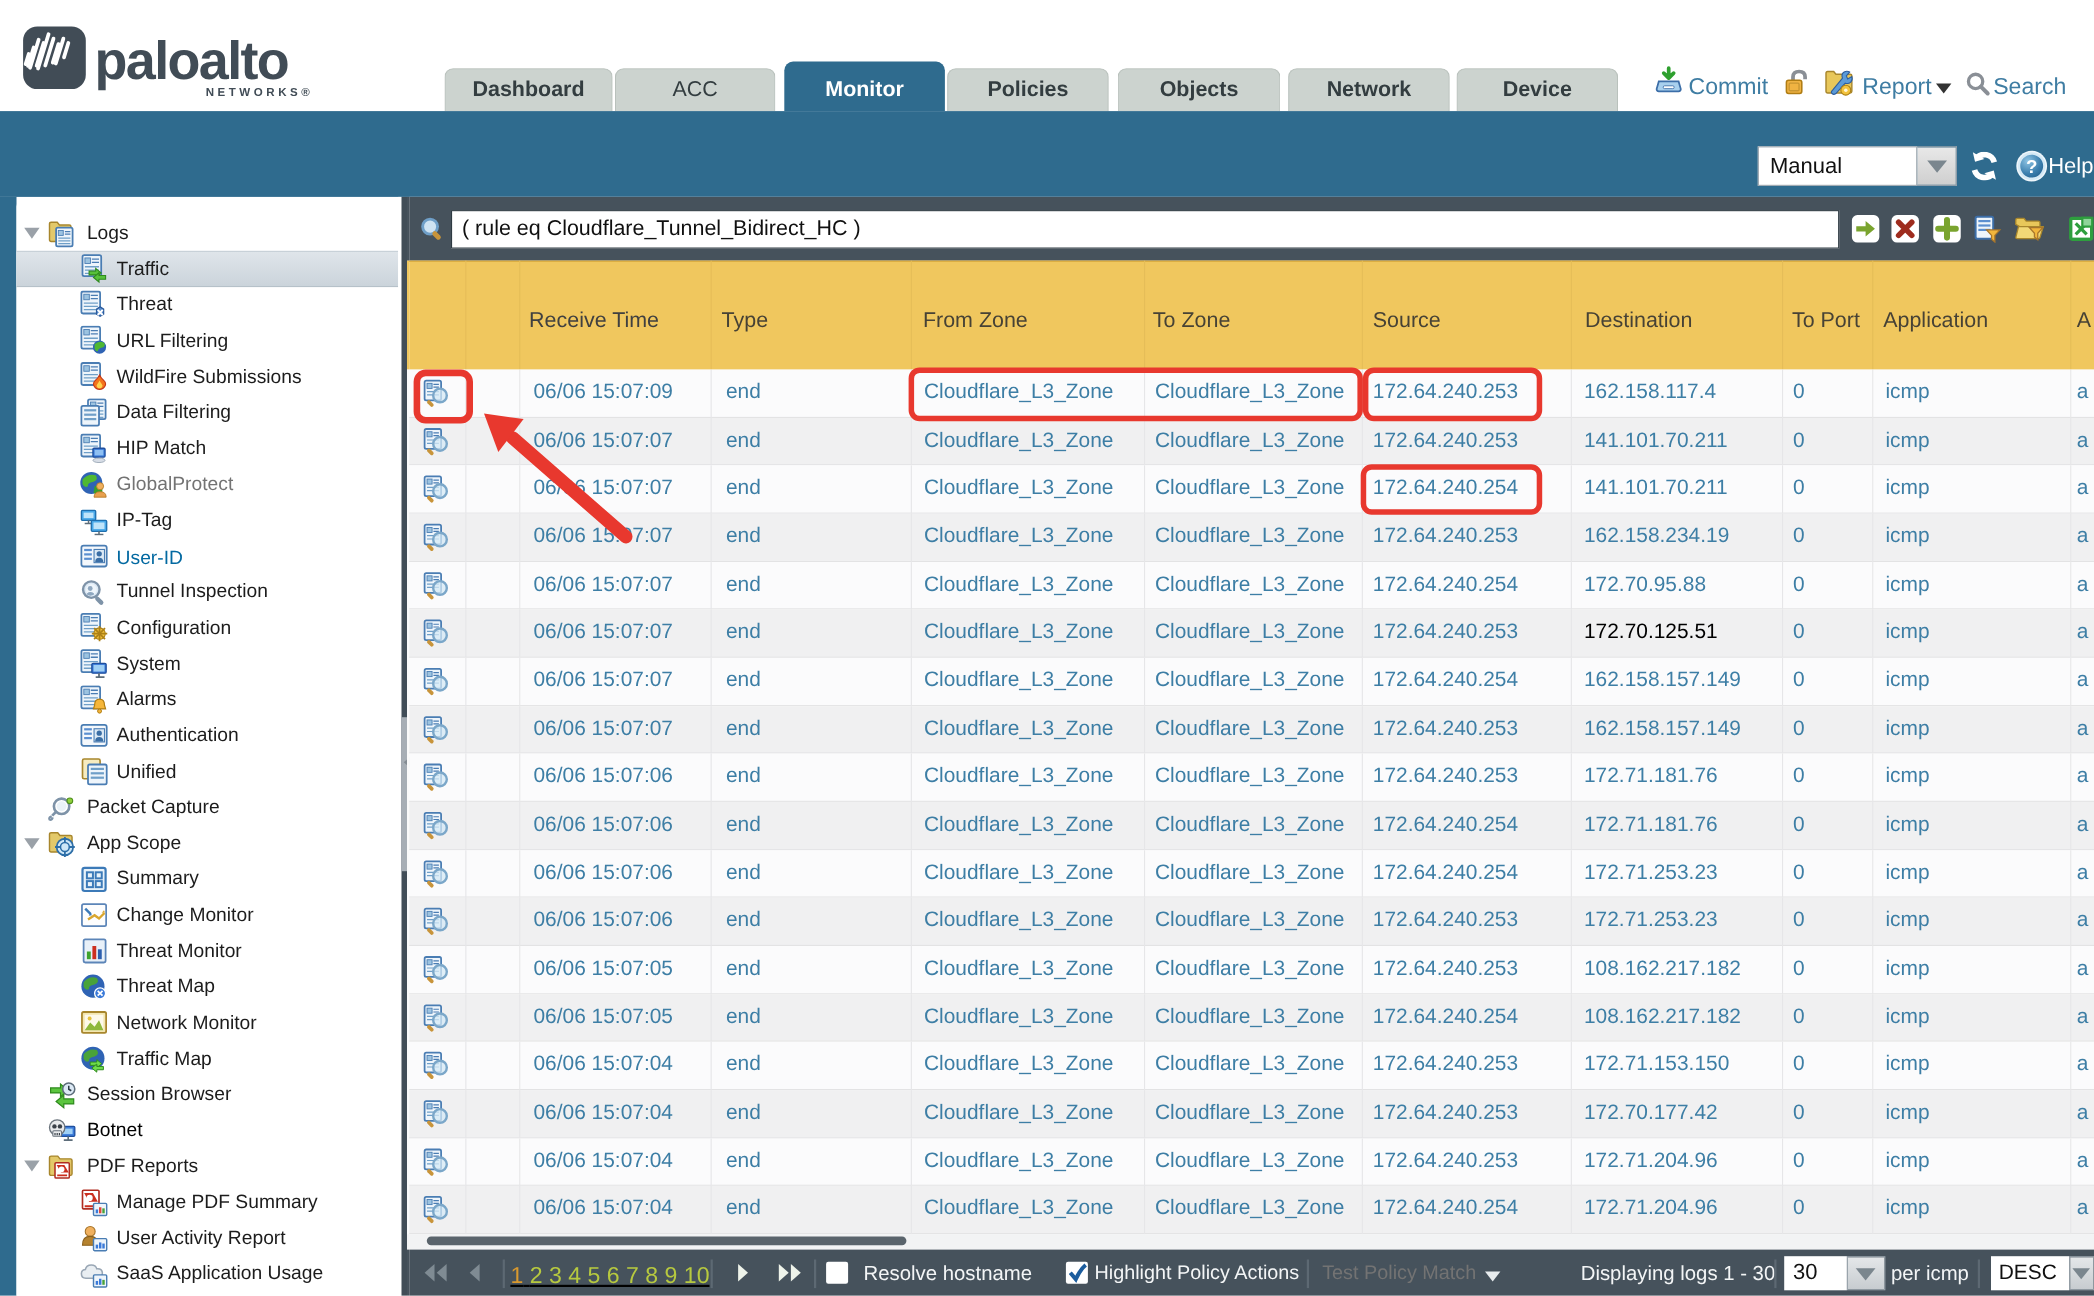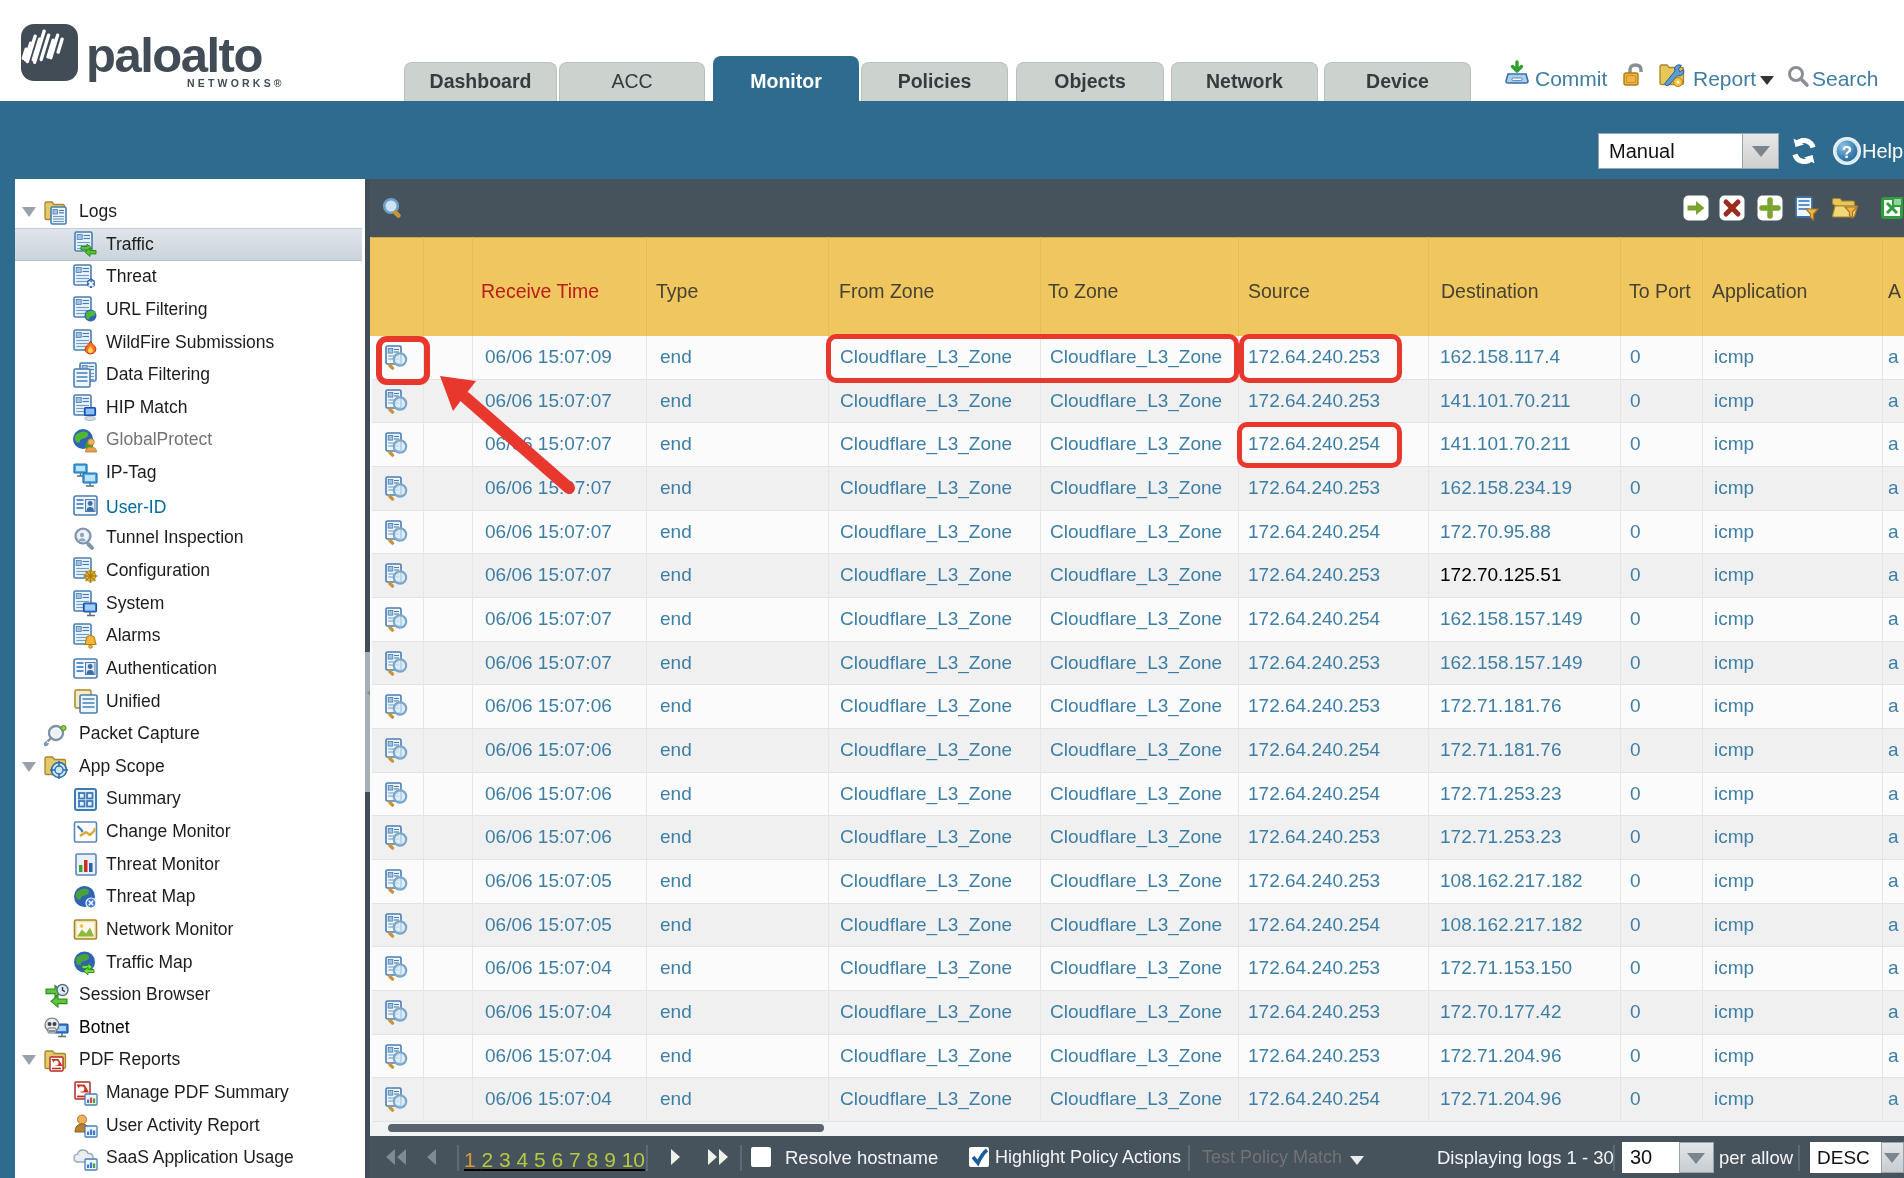--- a/index.html
+++ b/index.html
@@ -390,20 +390,21 @@
 <div class="abs" style="left:370px;top:237px;width:2px;height:99px;background:#f0c75e;"></div>
 <div class="abs" style="left:370px;top:336px;width:2px;height:786px;background:#fafafa;"></div>
 <div class="abs" style="left:370px;top:1122px;width:2px;height:14px;background:#f2f3f4;"></div>
 <div class="abs" style="left:370px;top:1136px;width:2px;height:42px;background:#46525c;"></div>
 <div class="abs" style="left:372px;top:179px;width:1532px;height:999px;background:#fff;">
     <div class="abs" style="left:0;top:0;width:1532px;height:58px;background:#46525c;"></div>
     <div class="abs" style="left:8px;top:16px;width:26px;height:26px;"><svg width="26" height="26" viewBox="0 0 26 26" style="">
         <circle cx="11" cy="11" r="6.8" fill="#cfe3f2" stroke="#6f9fc8" stroke-width="2.6"></circle>
         <rect x="15" y="15" width="9" height="4.5" rx="2.2" transform="rotate(45 16 15)" fill="#c8943a"></rect>
       </svg></div>
+    <div class="abs" style="left:38px;top:12px;width:1262px;height:35px;background:#fff;border:1px solid #2e3a42;font-size:19.5px;color:#101010;display:flex;align-items:center;padding-left:9px;">( rule eq Cloudflare_Tunnel_Bidirect_HC )</div>
     <div class="abs" style="left:1311px;top:16px;width:26px;height:26px;"><svg width="26" height="26" viewBox="0 0 26 26" style="">
         <rect x="0.5" y="0.5" width="25" height="25" rx="5" fill="#fff"></rect>
         <path d="M4.5 10.6 h8.5 v-4.6 l8.5 7 -8.5 7 v-4.6 h-8.5 Z" fill="#7aa42e"></path>
       </svg></div>
     <div class="abs" style="left:1347px;top:16px;width:26px;height:26px;"><svg width="26" height="26" viewBox="0 0 26 26" style="">
         <rect x="0.5" y="0.5" width="25" height="25" rx="5" fill="#fff"></rect>
         <path d="M7 7 L19 19 M19 7 L7 19" stroke="#9e2c1e" stroke-width="5" stroke-linecap="round"></path>
       </svg></div>
     <div class="abs" style="left:1385px;top:16px;width:26px;height:26px;"><svg width="26" height="26" viewBox="0 0 26 26" style="">
         <rect x="0.5" y="0.5" width="25" height="25" rx="5" fill="#fff"></rect>
@@ -432,21 +433,21 @@
     <div style="position:absolute;left:51px;top:58px;width:1px;height:99px;background:#e5bd58;"></div>
     <div style="position:absolute;left:100px;top:58px;width:1px;height:99px;background:#e5bd58;"></div>
     <div style="position:absolute;left:274px;top:58px;width:1px;height:99px;background:#e5bd58;"></div>
     <div style="position:absolute;left:456px;top:58px;width:1px;height:99px;background:#e5bd58;"></div>
     <div style="position:absolute;left:668px;top:58px;width:1px;height:99px;background:#e5bd58;"></div>
     <div style="position:absolute;left:866px;top:58px;width:1px;height:99px;background:#e5bd58;"></div>
     <div style="position:absolute;left:1056px;top:58px;width:1px;height:99px;background:#e5bd58;"></div>
     <div style="position:absolute;left:1248px;top:58px;width:1px;height:99px;background:#e5bd58;"></div>
     <div style="position:absolute;left:1330px;top:58px;width:1px;height:99px;background:#e5bd58;"></div>
     <div style="position:absolute;left:1510px;top:58px;width:1px;height:99px;background:#e5bd58;"></div>
-    <div style="position:absolute;left:109px;top:101px;font-size:19.5px;color:#b91c1c;white-space:nowrap;text-align:right;">Receive Time</div>
+    <div style="position:absolute;left:109px;top:101px;font-size:19.5px;color:#404040;white-space:nowrap;text-align:right;">Receive Time</div>
     <div style="position:absolute;left:284px;top:101px;font-size:19.5px;color:#474235;white-space:nowrap;">Type</div>
     <div style="position:absolute;left:467px;top:101px;font-size:19.5px;color:#474235;white-space:nowrap;">From Zone</div>
     <div style="position:absolute;left:676px;top:101px;font-size:19.5px;color:#474235;white-space:nowrap;">To Zone</div>
     <div style="position:absolute;left:876px;top:101px;font-size:19.5px;color:#474235;white-space:nowrap;">Source</div>
     <div style="position:absolute;left:1069px;top:101px;font-size:19.5px;color:#474235;white-space:nowrap;">Destination</div>
     <div style="position:absolute;left:1257px;top:101px;font-size:19.5px;color:#474235;white-space:nowrap;">To Port</div>
     <div style="position:absolute;left:1340px;top:101px;font-size:19.5px;color:#474235;white-space:nowrap;">Application</div>
     <div style="position:absolute;left:1516px;top:101px;font-size:19.5px;color:#474235;white-space:nowrap;">A</div>
     <div style="position:absolute;left:0;top:157.00px;width:1532px;height:43.66px;background:#fbfbfc;border-bottom:1px solid #e3e3e4;box-sizing:border-box;"></div>
     <div style="position:absolute;left:51px;top:157.00px;width:1px;height:43.66px;background:#e6e6e8;"></div>
@@ -1019,21 +1020,21 @@
       </svg></div>
     <div class="abs" style="left:623px;top:968px;font-size:18px;color:#f3f5f6;">Highlight Policy Actions</div>
     <div class="abs" style="left:816px;top:966px;width:2px;height:26px;background:#5d6973;"></div>
     <div class="abs" style="left:830px;top:968px;font-size:18px;color:#737373;">Test Policy Match</div>
     <div class="abs" style="left:978px;top:977px;width:0;height:0;border-left:7px solid transparent;border-right:7px solid transparent;border-top:9px solid #e8ecee;"></div>
     <div class="abs" style="left:1065px;top:968px;font-size:18.5px;color:#f3f5f6;">Displaying logs 1 - 30</div>
     <div class="abs" style="left:1241px;top:966px;width:2px;height:26px;background:#5d6973;"></div>
     <div class="abs" style="left:1250px;top:963px;width:57px;height:31px;background:#fff;font-size:20px;color:#111;display:flex;align-items:center;padding-left:8px;">30</div>
     <div class="abs" style="left:1307px;top:963px;width:35px;height:31px;background:linear-gradient(#e4e7e9,#c7ccd0);border:1px solid #9aa4ac;"></div>
     <div class="abs" style="left:1315px;top:974px;width:0;height:0;border-left:9px solid transparent;border-right:9px solid transparent;border-top:11px solid #7a868e;"></div>
-    <div class="abs" style="left:1347px;top:968px;font-size:18.5px;color:#f3f5f6;">per allow</div>
+    <div class="abs" style="left:1347px;top:968px;font-size:18.5px;color:#f3f5f6;">per icmp</div>
     <div class="abs" style="left:1426px;top:966px;width:2px;height:26px;background:#5d6973;"></div>
     <div class="abs" style="left:1438px;top:963px;width:71px;height:31px;background:#fff;font-size:19px;color:#111;display:flex;align-items:center;padding-left:7px;">DESC</div>
     <div class="abs" style="left:1509px;top:963px;width:23px;height:31px;background:linear-gradient(#e4e7e9,#c7ccd0);border:1px solid #9aa4ac;"></div>
     <div class="abs" style="left:1512px;top:974px;width:0;height:0;border-left:8px solid transparent;border-right:8px solid transparent;border-top:10px solid #7a868e;"></div>
   </div>
 <div class="abs" style="left:376px;top:336px;width:54px;height:49px;border:6px solid #e8382e;border-radius:11px;"></div>
 <div class="abs" style="left:826px;top:334px;width:413px;height:49px;border:5px solid #e8382e;border-radius:10px;"></div>
 <div class="abs" style="left:1239px;top:334px;width:163px;height:49px;border:5px solid #e8382e;border-radius:10px;"></div>
 <div class="abs" style="left:1237px;top:422px;width:165px;height:46px;border:5px solid #e8382e;border-radius:10px;"></div>
 <svg class="abs" style="left:420px;top:355px;" width="170" height="150">

